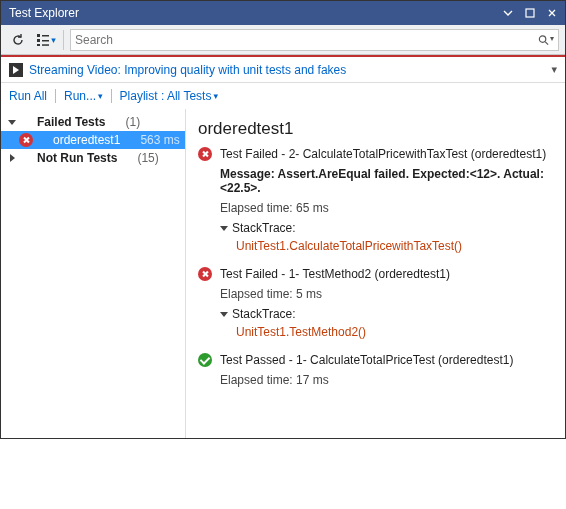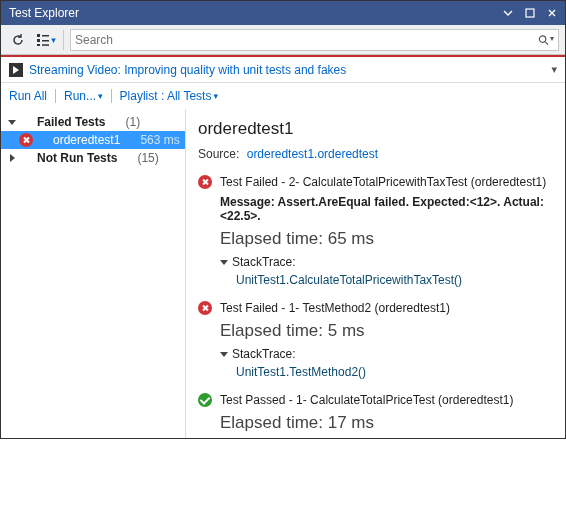--- a/index.html
+++ b/index.html
@@ -42,24 +42,24 @@
   .details { flex:1; padding: 10px 12px; overflow:auto; }
   .details h2 { font-size:17px; font-weight:400; margin-bottom:8px; }
   .details .src { font-size:12px; margin-bottom:14px; }
   .details .src .lbl { color:#333; }
   .details .src a { color:#0066cc; text-decoration:none; margin-left:4px; }
   .result { margin-bottom:14px; }
   .result .rhead { display:flex; align-items:flex-start; gap:8px; margin-bottom:6px; }
   .result .rtitle { font-size:12px; }
   .result .rbody { margin-left:22px; }
   .result .msg { font-weight:600; font-size:12px; margin-bottom:6px; }
-  .result .elapsed { font-size:17px; color:#444; margin-bottom:6px; }
+  .result .elapsed { font-size:12px; color:#444; margin-bottom:6px; }
   .result .stlabel { display:flex; align-items:center; gap:4px; font-size:12px; margin-bottom:4px; }
   .result .stlink { margin-left:16px; }
-  .result .stlink a { color:#0c4a6e; text-decoration:none; font-size:12px; }
+  .result .stlink a { color:#c2410c; text-decoration:none; font-size:12px; }
   .triangle-down { width:0; height:0; border-left:4px solid transparent; border-right:4px solid transparent; border-top:5px solid #444; }
   .triangle-right { width:0; height:0; border-top:4px solid transparent; border-bottom:4px solid transparent; border-left:5px solid #444; }
   .chev { font-size:11px; color:#555; cursor:pointer; }
 </style>
 </head>
 <body>
 
 <div class="window">
 
   <div class="titlebar">
@@ -163,24 +163,20 @@
         <span class="tw">
             <span class="triangle-right"></span>
           </span>
         <span class="bold">Not Run Tests</span>
         <span class="count">(15)</span>
       </div>
     </div>
 
     <div class="details">
       <h2>orderedtest1</h2>
-      <div class="src">
-        <span class="lbl">Source:</span>
-        <a href="#">orderedtest1.orderedtest</a>
-      </div>
       <div id="results-container">
           <div class="result">
             <div class="rhead">
               <span class="icon-fail"></span>
               <span class="rtitle">Test Failed - 2- CalculateTotalPricewithTaxTest (orderedtest1)</span>
             </div>
             <div class="rbody">
               <div class="msg">Message: Assert.AreEqual failed. Expected:&lt;12&gt;. Actual:&lt;22.5&gt;.</div>
               <div class="elapsed">Elapsed time: 65 ms</div>
               <div class="stlabel">

